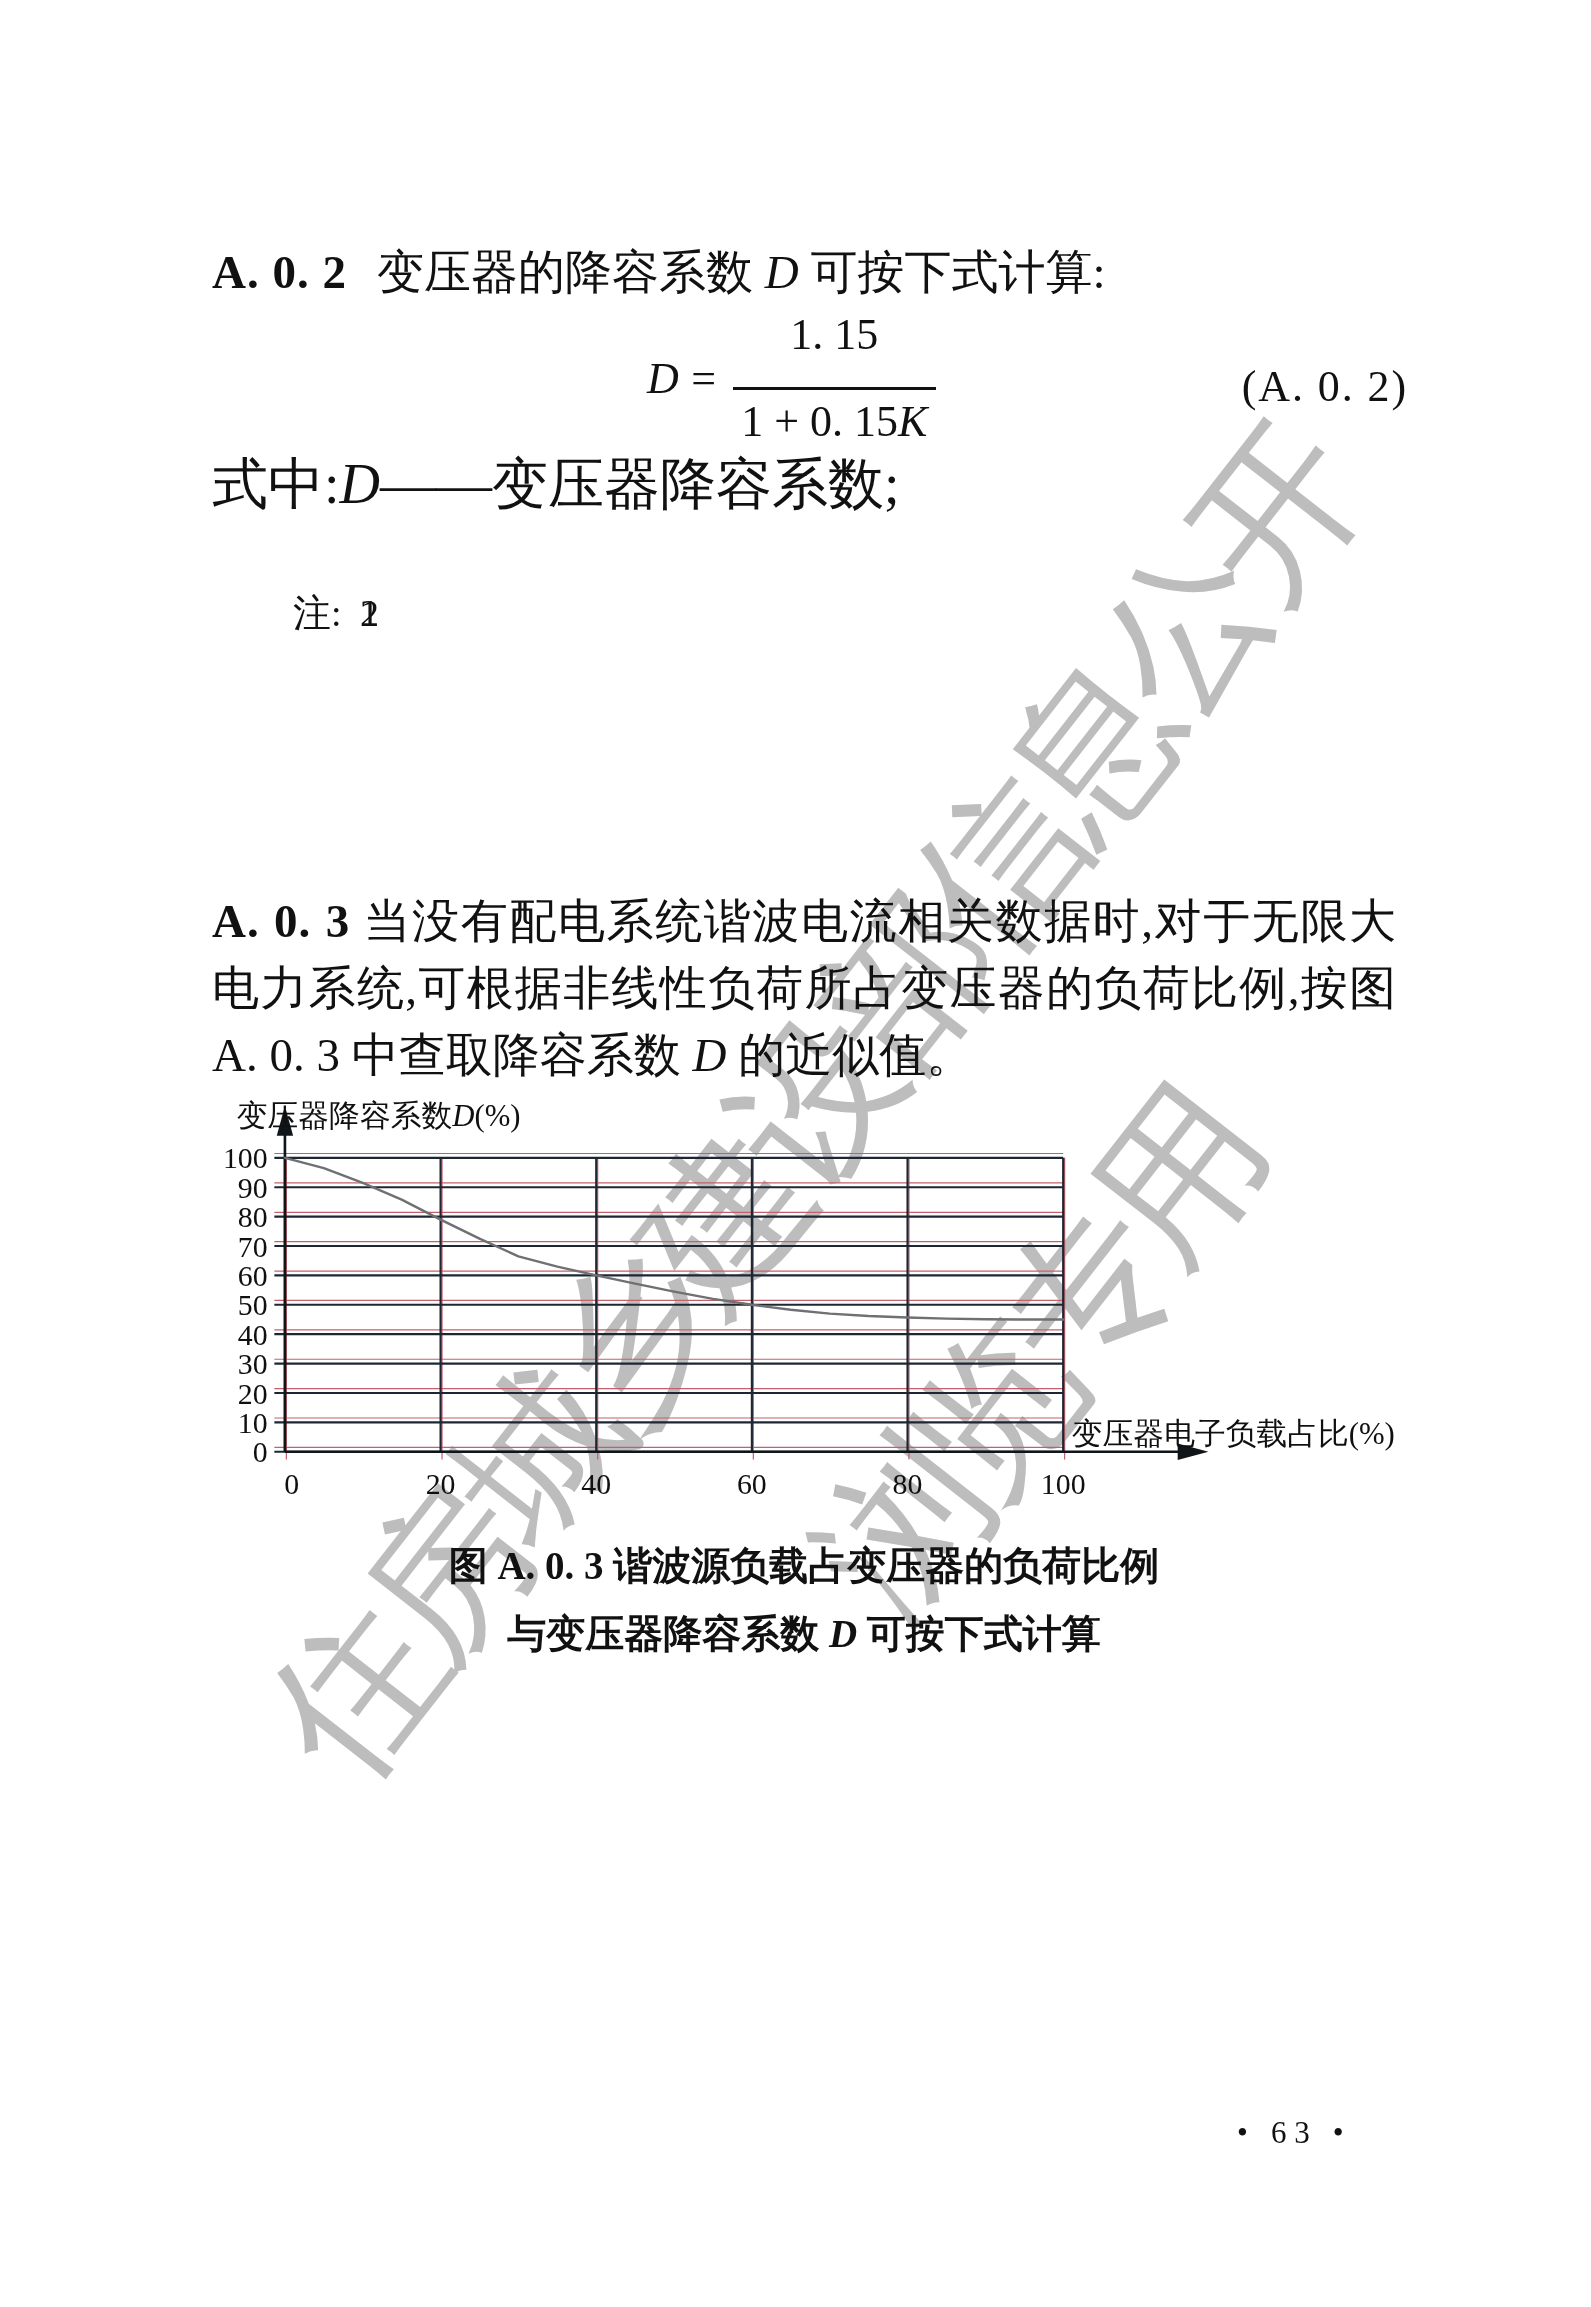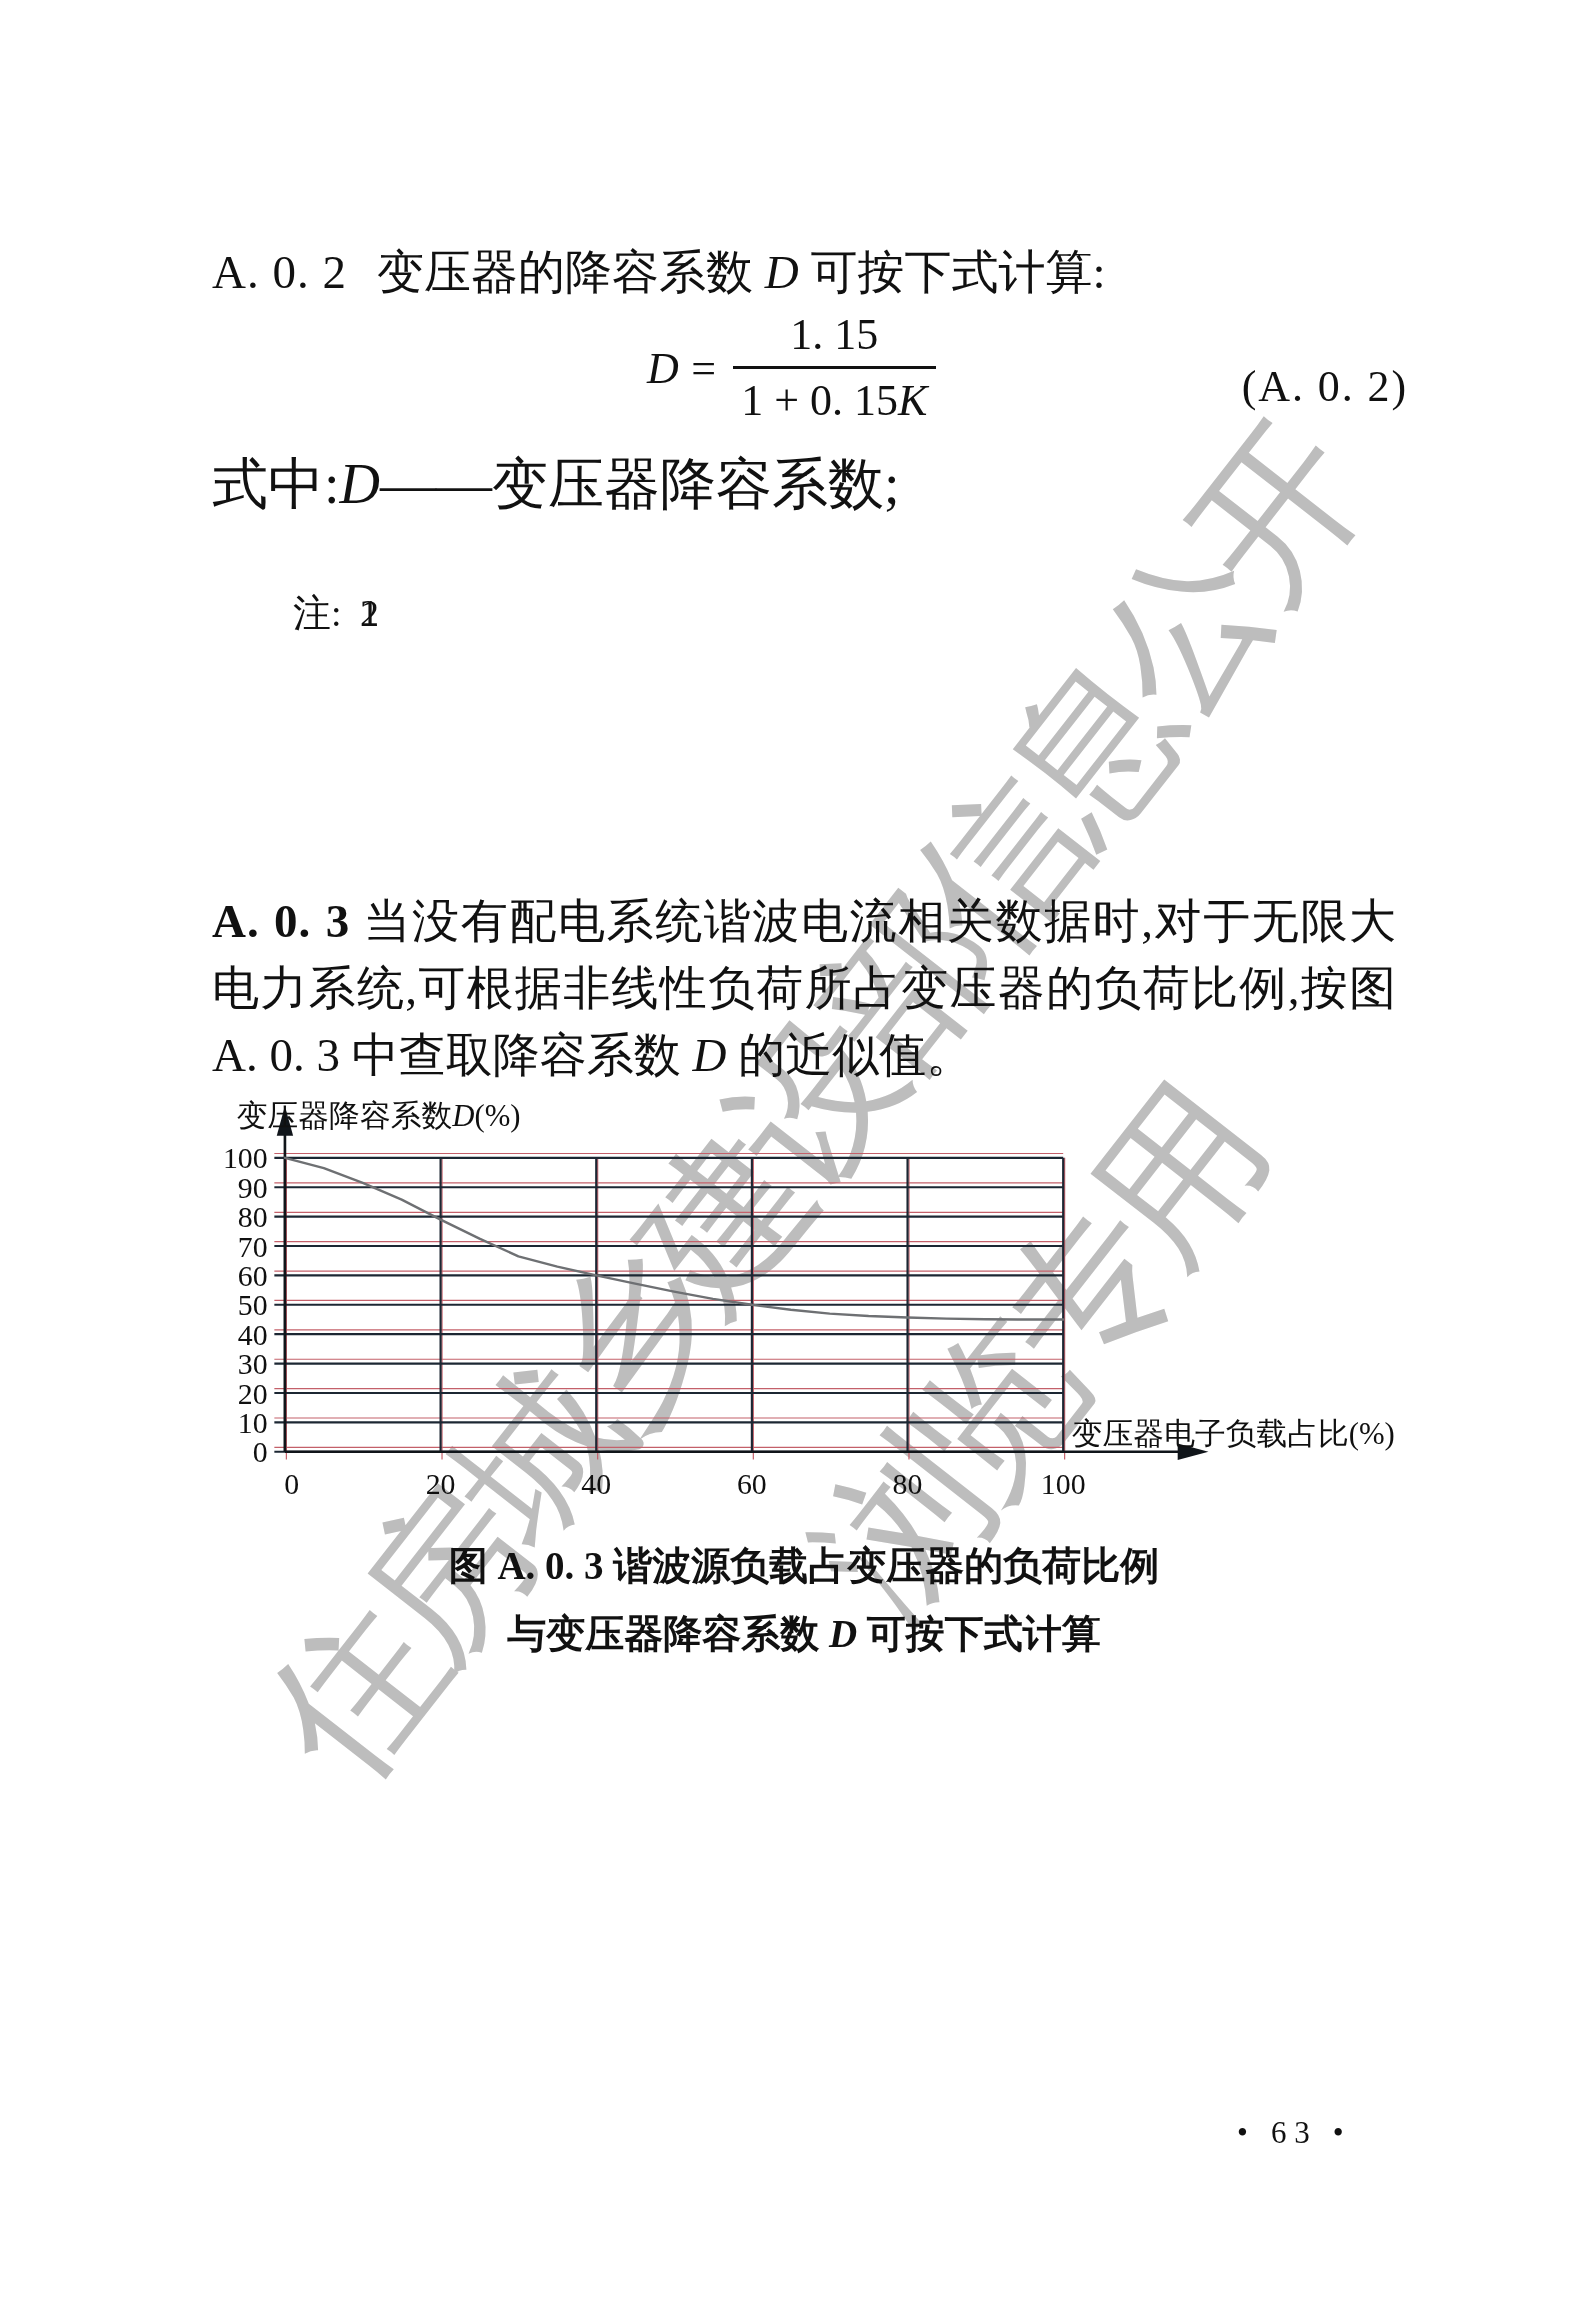--- a/index.html
+++ b/index.html
@@ -24,31 +24,31 @@
     user-select:none;
   }
   #wm1{left:308px;top:1645px;}
   #wm2{left:856px;top:1482px;}
   
   .blk{position:absolute;left:212px;width:1184px;z-index:1;}
   .body-text{font-size:47px;line-height:67px;text-align:justify;}
   .body-text i, .var{font-style:italic;font-family:"Liberation Serif","DejaVu Serif",serif;}
   
   #heading{top:243px;font-size:47px;line-height:58px;}
-  #heading .sec-label{font-weight:normal;margin-right:30px;letter-spacing:1px;}
+  #heading .sec-label{font-weight:bold;margin-right:30px;letter-spacing:1px;}
   
   #formula-row{top:313px;height:159px;}
   .formula{
     position:absolute;left:435px;top:0;
     display:flex;align-items:center;
     font-size:44px;
   }
   .formula .lhs{font-style:italic;margin-right:12.5px;}
   .formula .eq{margin-right:16.4px;}
-  .frac{display:inline-flex;flex-direction:column;align-items:center;}
+  .frac{display:inline-flex;flex-direction:column;align-items:center;gap:21px;}
   .frac .num{padding:0 14.4px 8.7px 14.4px;line-height:1;}
   .frac .den{border-top:3.8px solid #111;padding:10.6px 8.7px 0 8.7px;line-height:1;}
   .eq-no{position:absolute;right:-12px;top:48px;font-size:44px;letter-spacing:1.9px;}
   
   #where{top:450px;font-size:56px;line-height:68px;}
   #where .l2{padding-left:121px;}
   
   #notes{top:581px;font-size:38px;line-height:65px;}
   .note-item{position:relative;padding-left:188px;text-align:justify;}
   .note-label{position:absolute;left:81px;top:0;}

